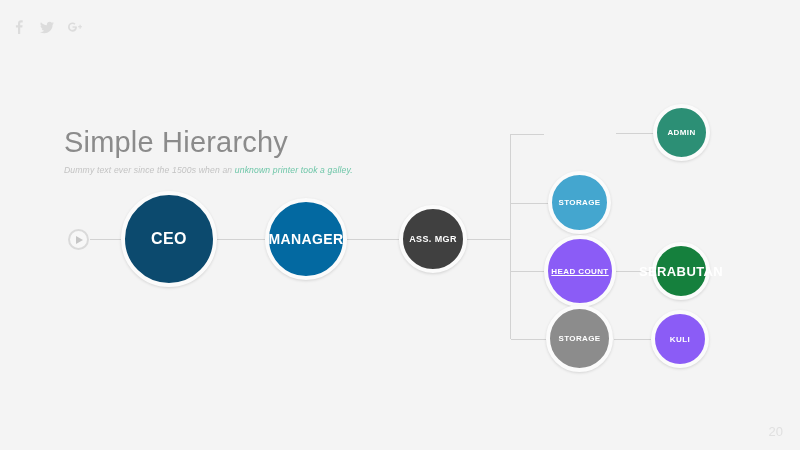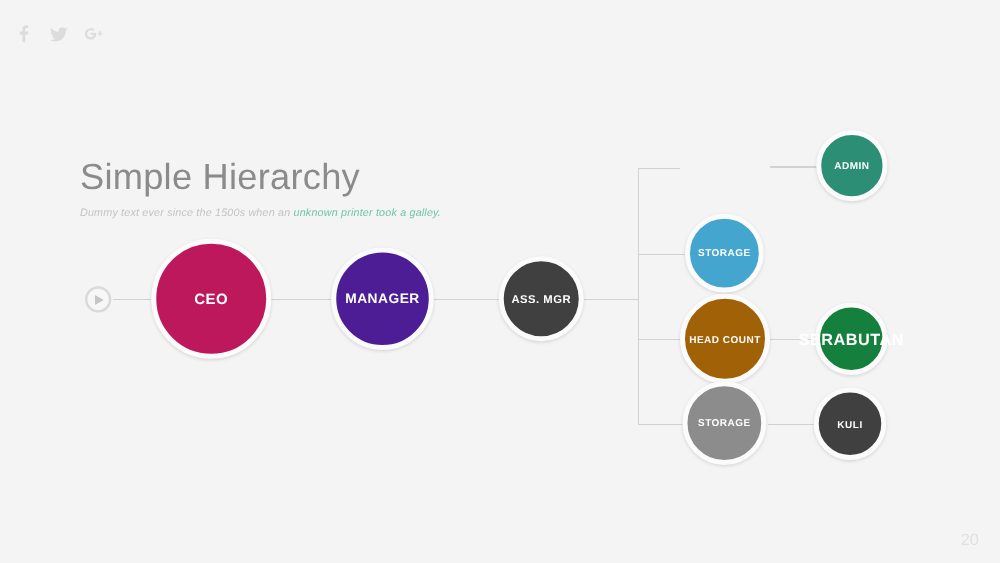--- a/index.html
+++ b/index.html
@@ -184,54 +184,54 @@
         <line x1="616" y1="133.5" x2="654" y2="133.5"></line>
         <line x1="616" y1="271.5" x2="652" y2="271.5"></line>
         <line x1="614" y1="339.5" x2="651" y2="339.5"></line>
       </g>
     </svg>
 
     <div class="play-button" style="left:68px; top:229px;">
       <span class="tri"></span>
     </div>
 
-    <div class="node" style="left:121px; top:191px; width:96px; height:96px; background:#be185d; font-size:12px;">
+    <div class="node" style="left:121px; top:191px; width:96px; height:96px; background:#0c4a6e; font-size:16px;">
       <span>CEO</span>
     </div>
 
-    <div class="node" style="left:265px; top:198px; width:82px; height:82px; background:#4c1d95; font-size:11px;">
+    <div class="node" style="left:265px; top:198px; width:82px; height:82px; background:#0369a1; font-size:14px;">
       <span>MANAGER</span>
     </div>
 
     <div class="node" style="left:399px; top:205px; width:68px; height:68px; background:#404040; font-size:9px;">
       <span>ASS. MGR</span>
     </div>
 
 
     <div class="node" style="left:653px; top:104px; width:57px; height:57px; background:#2c8f75; font-size:8px;">
       <span>ADMIN</span>
     </div>
 
     <div class="node" style="left:548px; top:171px; width:63px; height:63px; background:#44a6cf; font-size:8px;">
       <span>STORAGE</span>
     </div>
 
-    <div class="node" style="left:544px; top:235px; width:72px; height:72px; background:#a16207; font-size:8px;">
+    <div class="node" style="left:544px; top:235px; width:72px; height:72px; background:#8b5cf6; font-size:8px;text-decoration:underline;">
       <span>HEAD COUNT</span>
     </div>
 
     <div class="node" style="left:652px; top:242px; width:58px; height:58px; background:#15803d; font-size:13px;">
       <span>SERABUTAN</span>
     </div>
 
     <div class="node" style="left:546px; top:305px; width:67px; height:67px; background:#8c8c8c; font-size:8px;text-align:right;">
       <span>STORAGE</span>
     </div>
 
-    <div class="node" style="left:651px; top:310px; width:58px; height:58px; background:#404040; font-size:8px;">
+    <div class="node" style="left:651px; top:310px; width:58px; height:58px; background:#8b5cf6; font-size:8px;">
       <span>KULI</span>
     </div>
 
   </div>
 
   <div class="page-number">20</div>
 
 </div>
 
 </body></html>

